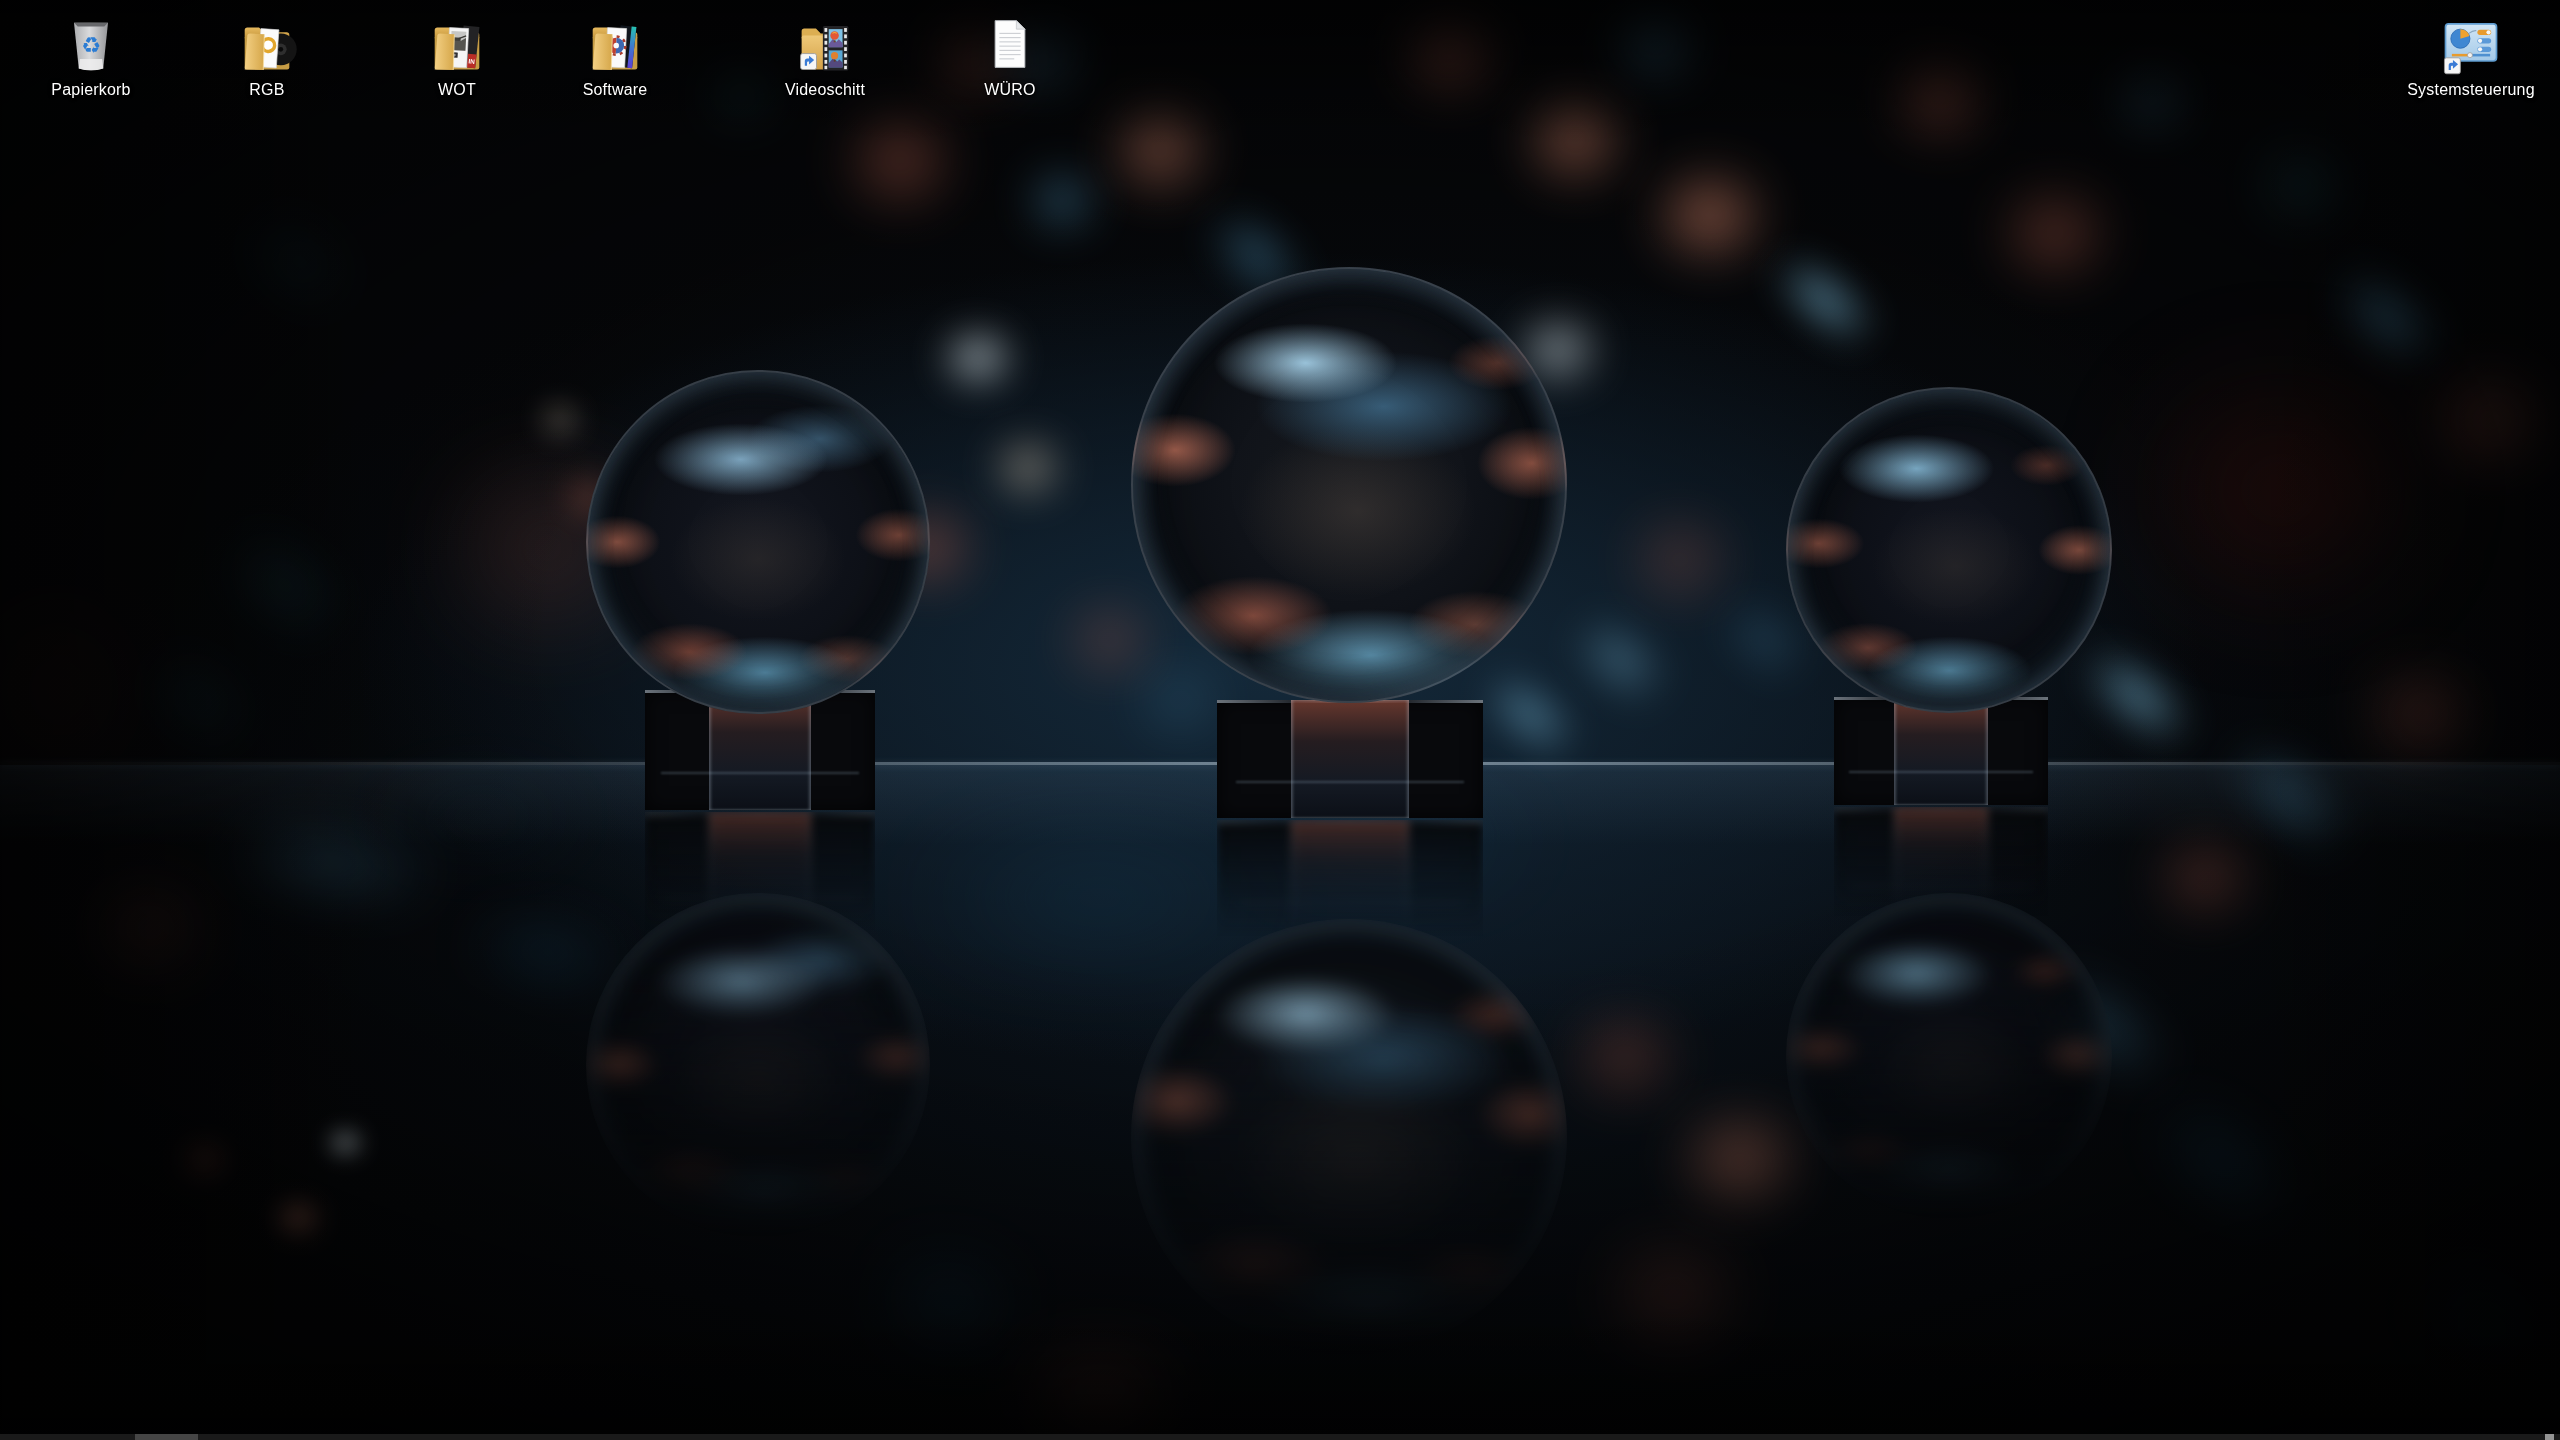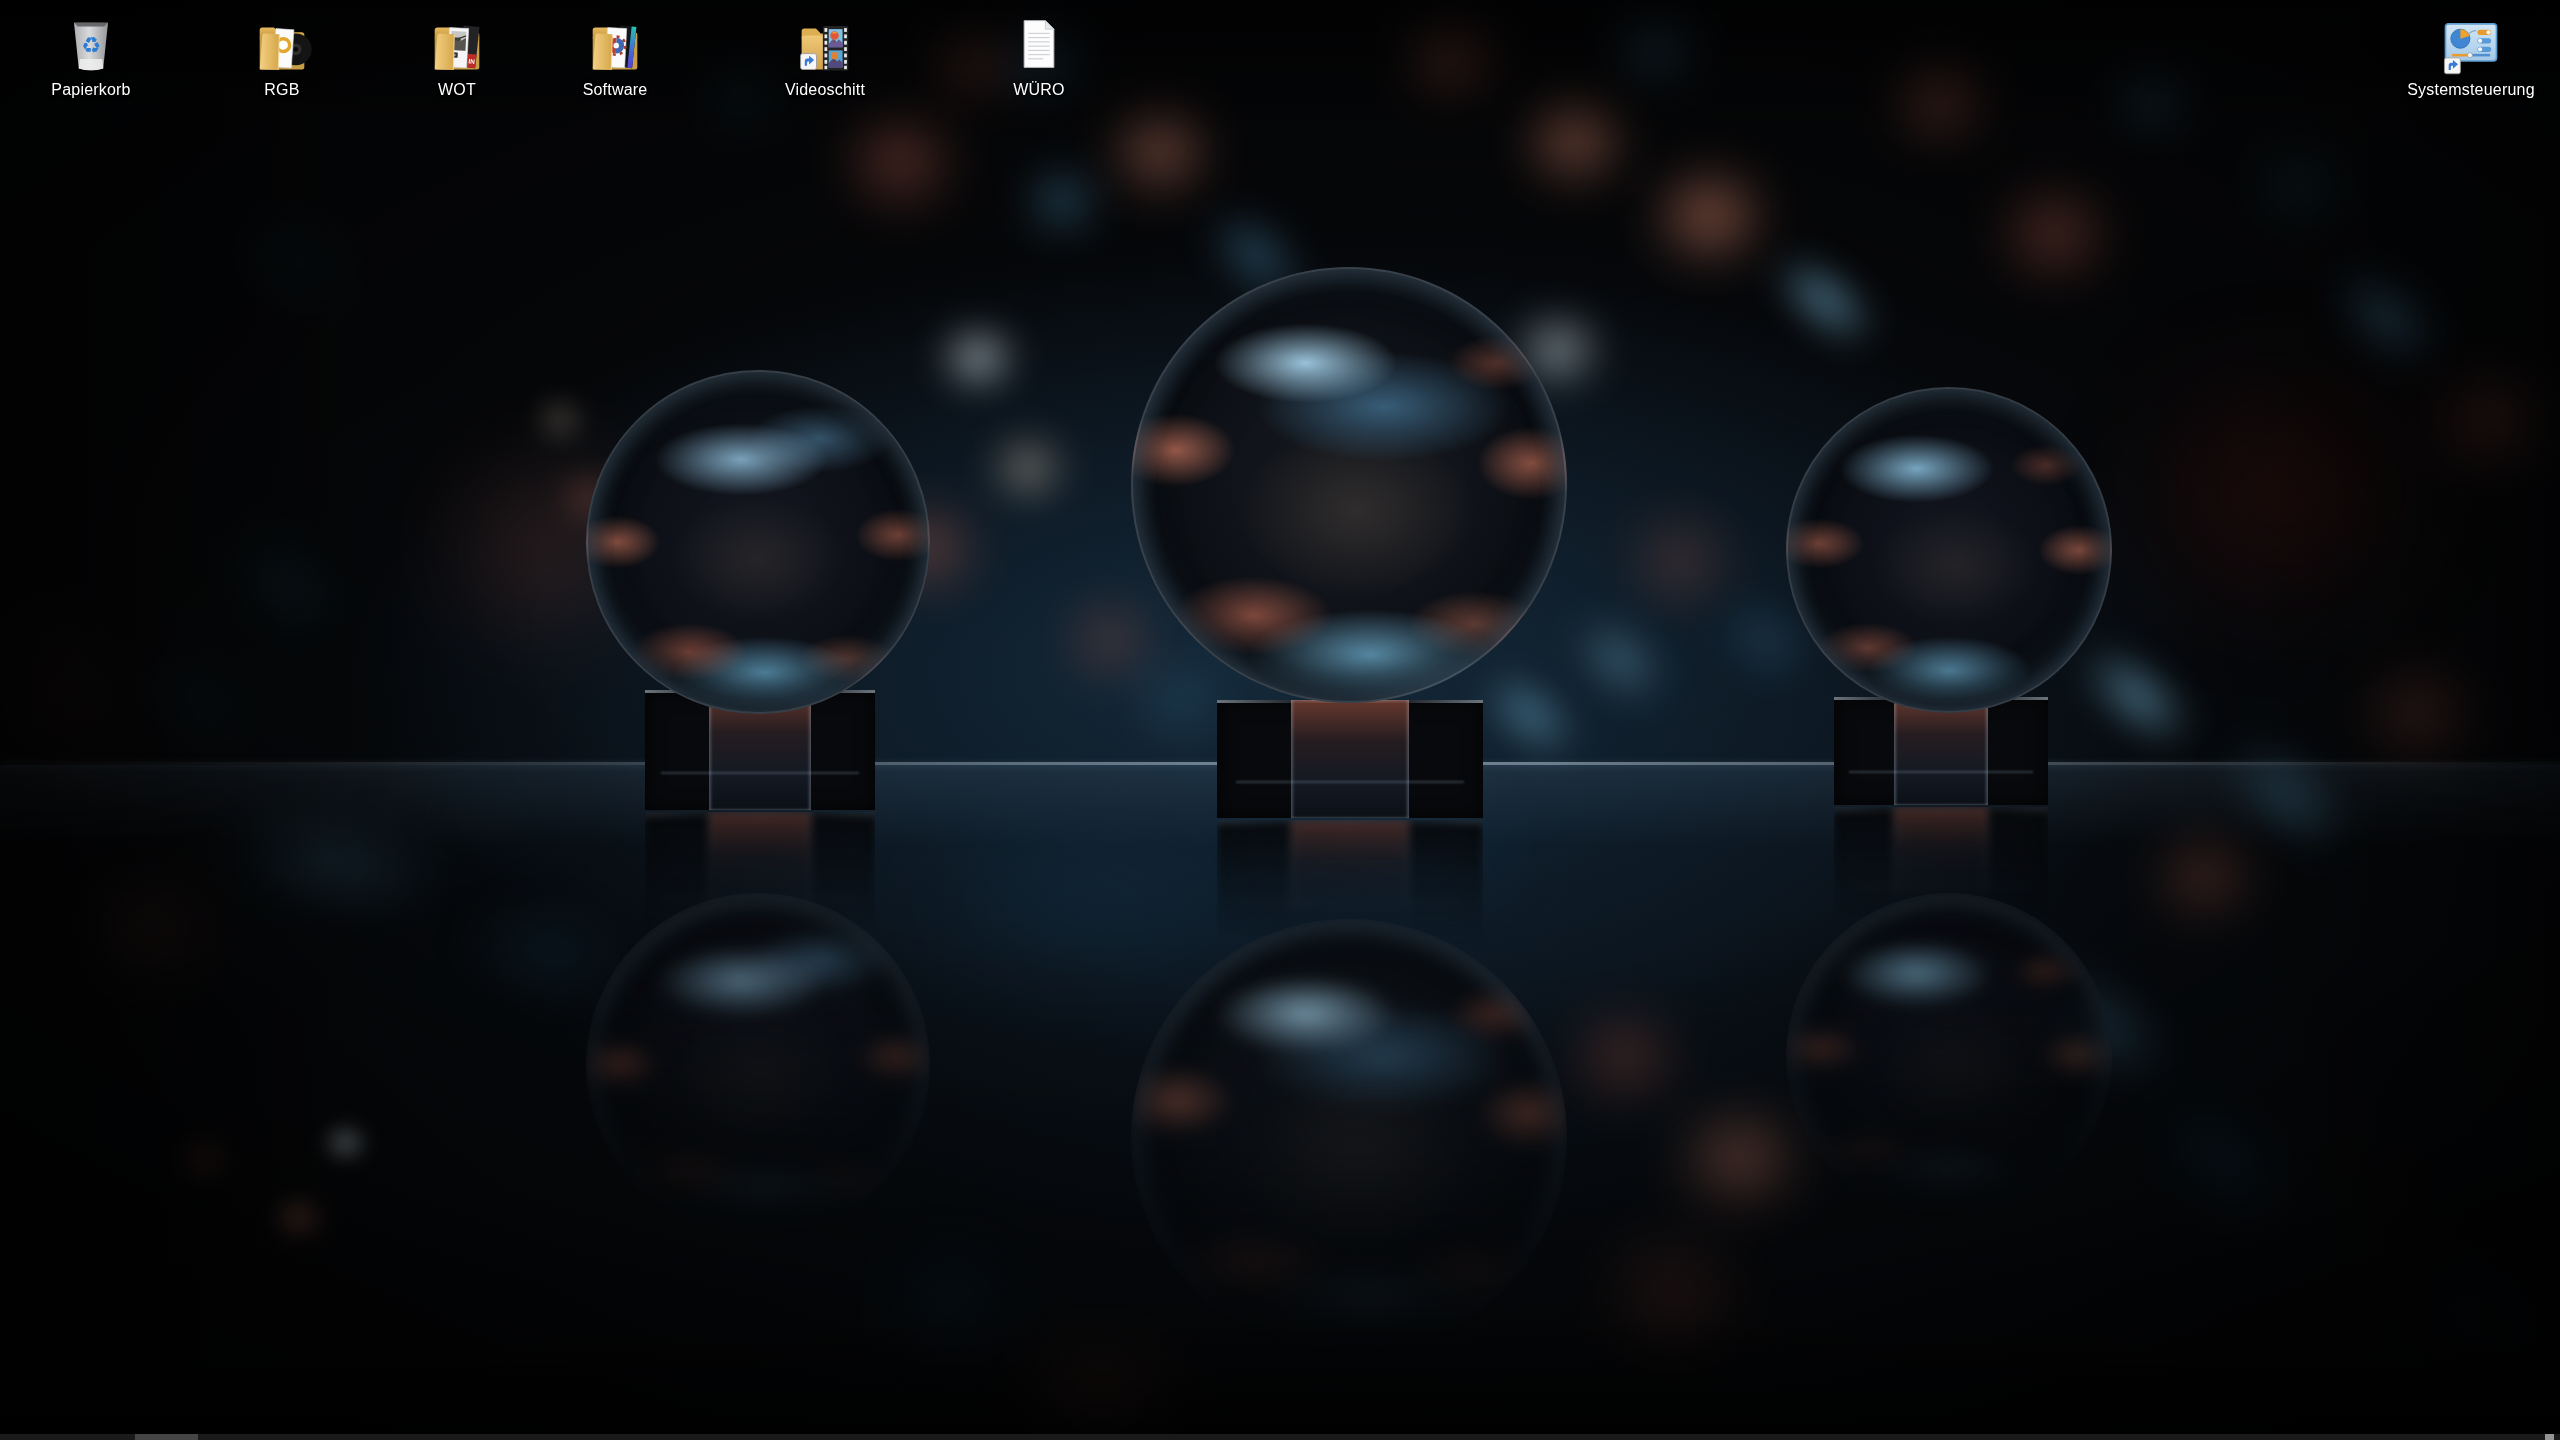--- a/index.html
+++ b/index.html
@@ -227,21 +227,21 @@
         </linearGradient>
       </defs>
       <path d="M16 12 L48 12 L43.5 55 Q32 58.5 20.5 55 Z" fill="url(#bing)" opacity="0.96"></path>
       <path d="M16 12 L48 12 L44.5 15.5 L19.5 15.5 Z" fill="#66676a"></path>
       <path d="M21.5 46 L42.5 46 L43.5 55 Q32 58.5 20.5 55 Z" fill="#efefef" opacity="0.85"></path>
       <text x="32" y="40" font-size="21" text-anchor="middle" fill="#2b7cd3" font-family="'DejaVu Sans', sans-serif">♻</text>
     </svg>
     <div class="icon-label">Papierkorb</div>
   </div>
 
-  <div class="icon-cell" style="left:207px">
+  <div class="icon-cell" style="left:192px">
     <svg class="icon-glyph" viewBox="0 0 64 64">
       <defs>
         <linearGradient id="fb1" x1="0" y1="0" x2="0" y2="1">
             <stop offset="0" stop-color="#e6b95e"></stop>
             <stop offset="1" stop-color="#c6973c"></stop>
           </linearGradient>
         <linearGradient id="ff1" x1="0" y1="0" x2="1" y2="0">
             <stop offset="0" stop-color="#f3d084"></stop>
             <stop offset="1" stop-color="#d5a649"></stop>
           </linearGradient>
@@ -370,21 +370,21 @@
         <rect x="40.3" y="47" width="1.6" height="1.6" fill="#5e4124"></rect>
       </g>
       <g>
         <rect x="9" y="41" width="15" height="15" rx="2" fill="#f6f6f6" stroke="#9a9a9a" stroke-width="0.8"></rect>
         <path d="M13 52.5 v-4.4 q0 -2.4 2.4 -2.4 h1.6 v-2.7 l4.8 4.1 -4.8 4.1 v-2.7 h-1 q-0.9 0 -0.9 1 v3 z" fill="#3a7bd5"></path>
       </g>
     </svg>
     <div class="icon-label">Videoschitt</div>
   </div>
 
-  <div class="icon-cell" style="left:964px">
+  <div class="icon-cell" style="left:935px">
     <svg class="icon-glyph" viewBox="0 0 64 64">
       <path d="M18 10 h20 l8 8 v36 h-28 z" fill="#fdfdfd" stroke="#b9bcc0" stroke-width="0.9"></path>
       <path d="M38 10 l8 8 h-8 z" fill="#e6e8ea" stroke="#c6c9cc" stroke-width="0.8"></path>
       <g stroke="#c9ccd0" stroke-width="1">
         <line x1="22" y1="22" x2="42" y2="22"></line>
           <line x1="22" y1="26" x2="42" y2="26"></line>
         <line x1="22" y1="30" x2="42" y2="30"></line>
           <line x1="22" y1="34" x2="42" y2="34"></line>
         <line x1="22" y1="38" x2="42" y2="38"></line>
           <line x1="22" y1="42" x2="42" y2="42"></line>

